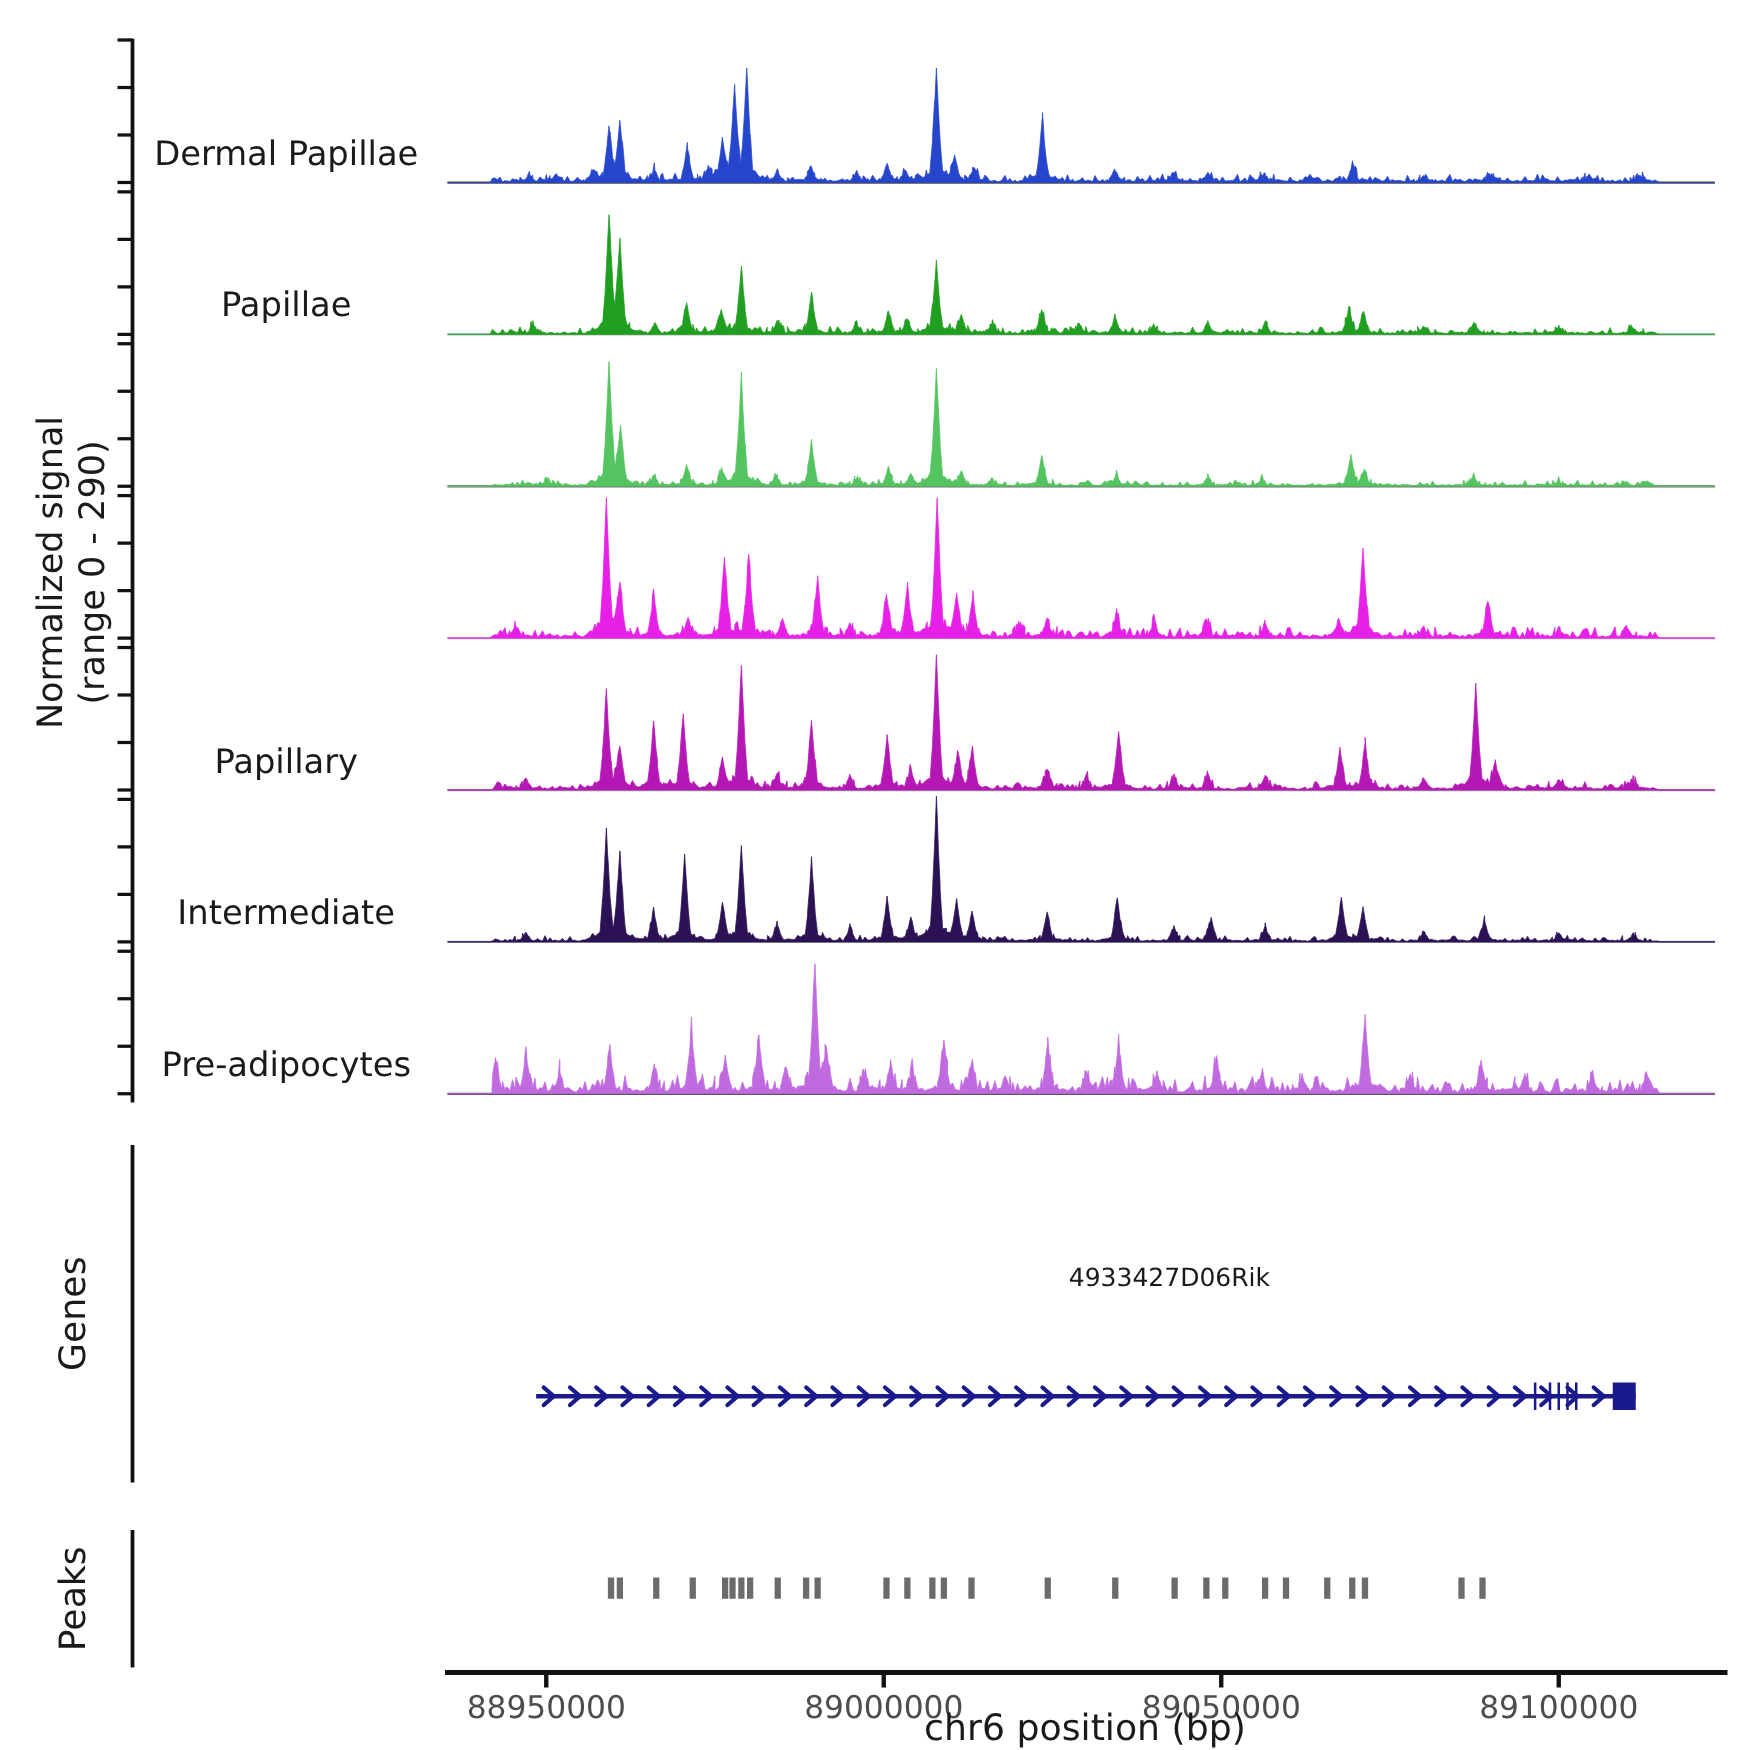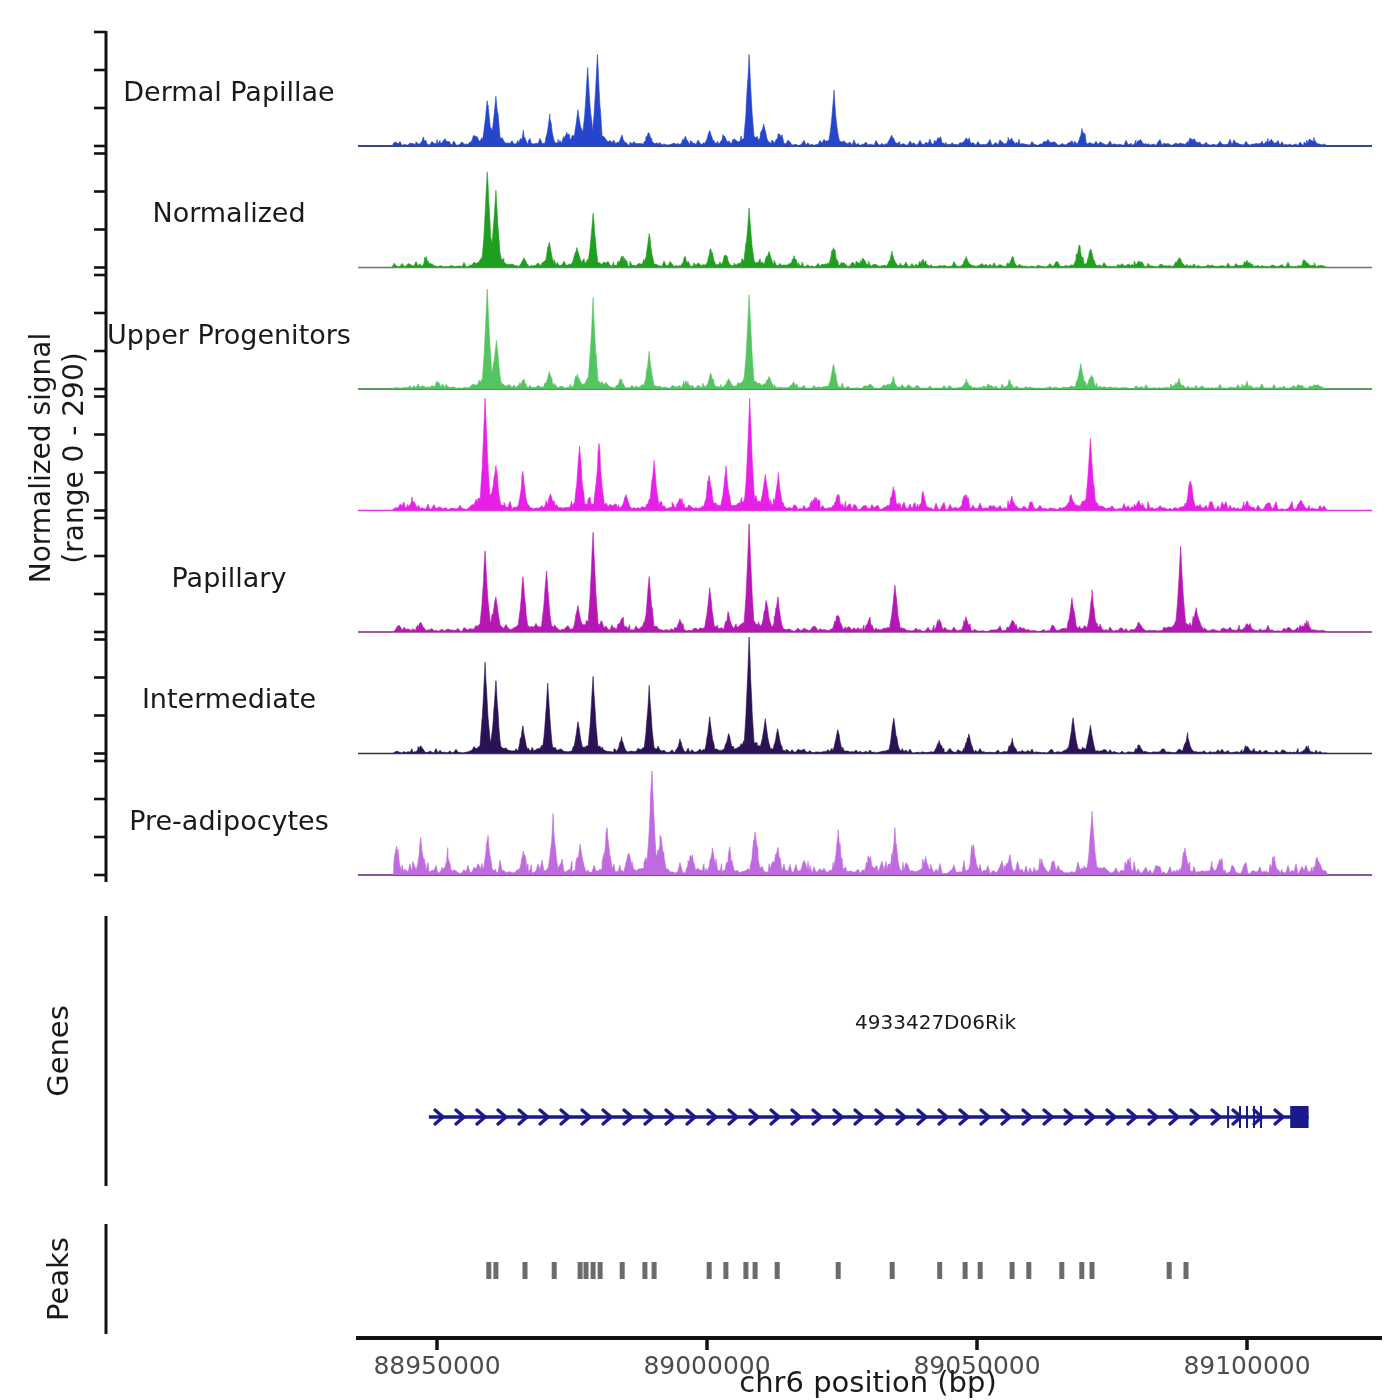--- a/index.html
+++ b/index.html
@@ -1,20 +1,20 @@
 <!DOCTYPE html>
 <html><head>
 <meta charset="utf-8">
 <style>
   html,body{margin:0;padding:0;background:#ffffff;}
   .fig{position:relative;width:1400px;height:1400px;background:#ffffff;
        font-family:"DejaVu Sans","Liberation Sans",sans-serif;color:#1a1a1a;overflow:hidden;}
   .fig svg{position:absolute;left:0;top:0;}
   .tlabel{position:absolute;left:100px;width:258px;text-align:center;
-          font-size:27px;line-height:40px;height:40px;white-space:nowrap;}
+          font-size:27px;line-height:40px;height:40px;white-space:nowrap;margin-top:32px;}
   .ylabel{position:absolute;left:57px;top:458px;transform:translate(-50%,-50%) rotate(-90deg);
           font-size:28px;line-height:1.18;text-align:center;white-space:pre-line;}
   .seclabel{position:absolute;transform:translate(-50%,-50%) rotate(-90deg);
             font-size:29px;white-space:nowrap;}
   .genename{position:absolute;left:716px;top:1010px;width:300px;text-align:right;font-size:20px;}
   .xlabel{position:absolute;left:868px;top:1382px;transform:translate(-50%,-50%);
           font-size:29px;white-space:nowrap;text-align:center;}
 </style>
 </head>
 <body>
@@ -150,22 +150,21 @@
       <line x1="977" y1="1338" x2="977" y2="1350" stroke="#111" stroke-width="3.5"></line>
       <text x="977" y="1374" text-anchor="middle" font-size="25" fill="#4d4d4d" font-family="&quot;DejaVu Sans&quot;,&quot;Liberation Sans&quot;,sans-serif">89050000</text>
       <line x1="1247" y1="1338" x2="1247" y2="1350" stroke="#111" stroke-width="3.5"></line>
       <text x="1247" y="1374" text-anchor="middle" font-size="25" fill="#4d4d4d" font-family="&quot;DejaVu Sans&quot;,&quot;Liberation Sans&quot;,sans-serif">89100000</text>
     </svg>
 
   <div class="ylabel">Normalized signal
 (range 0 - 290)</div>
 
   <div class="tlabel" style="top:72px">Dermal Papillae</div>
-  <div class="tlabel" style="top:193px">Normalized</div>
-  <div class="tlabel" style="top:315px">Upper Progenitors</div>
+  <div class="tlabel" style="top:193px">Papillae</div>
   <div class="tlabel" style="top:558px">Papillary</div>
   <div class="tlabel" style="top:679px">Intermediate</div>
   <div class="tlabel" style="top:801px">Pre-adipocytes</div>
 
   <div class="seclabel" style="left:58px;top:1051px">Genes</div>
   <div class="seclabel" style="left:58px;top:1279px">Peaks</div>
 
   <div class="genename">4933427D06Rik</div>
   <div class="xlabel">chr6 position (bp)</div>
 </div>

